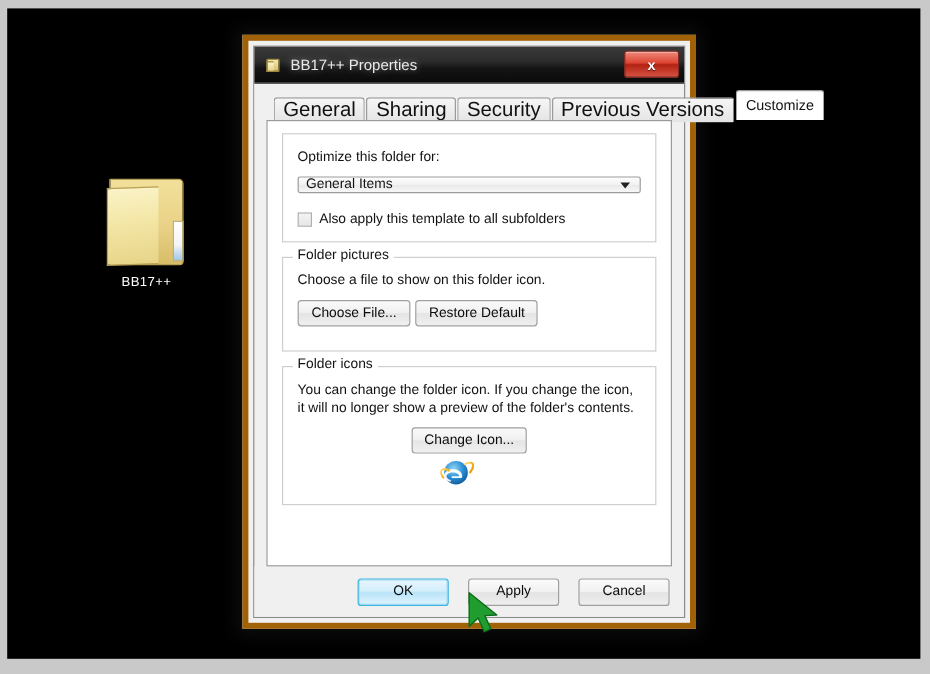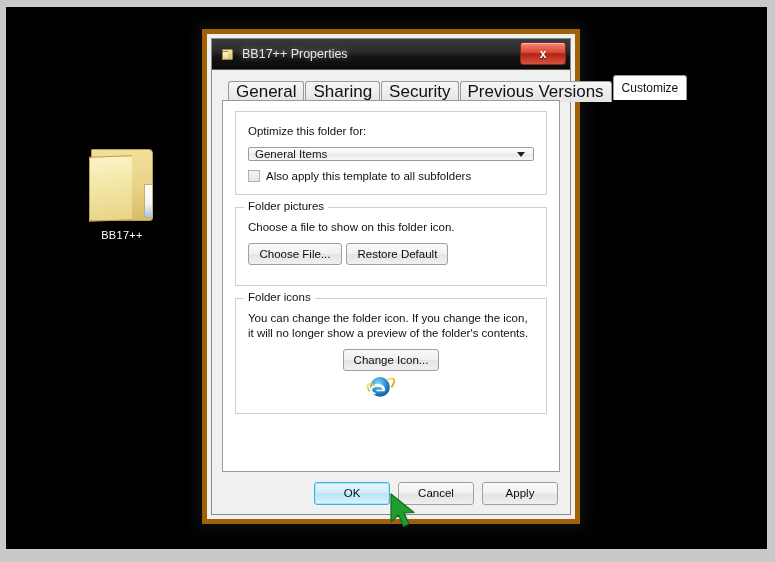--- a/index.html
+++ b/index.html
@@ -255,21 +255,21 @@
     margin-top: -2px;
     width: 0; height: 0;
     border-left: 4.5px solid transparent;
     border-right: 4.5px solid transparent;
     border-top: 5px solid #222;
   }
 
   .checkrow {
     display: flex;
     align-items: center;
-    margin-top: 9px;
+    margin-top: 16px;
   }
   .checkbox {
     width: 12px; height: 12px;
     border: 1px solid #b0b0b0;
     background: linear-gradient(180deg,#f4f4f4,#e6e6e6);
     margin-right: 6px;
     box-sizing: border-box;
     cursor: pointer;
     flex: 0 0 auto;
   }
@@ -306,21 +306,21 @@
 
   
   #buttonbar {
     flex: 0 0 auto;
     height: 42px;
     display: flex;
     align-items: center;
     justify-content: flex-end;
     padding-right: 12px;
     background: #f0f0f0;
-    gap: 8px;
+    gap: 16px;
   }
   .barbtn {
     width: 76px;
     height: 23px;
     font-size: 11.5px;
     font-family: "Liberation Sans", sans-serif;
     color: #0b0b0b;
     background: linear-gradient(180deg,#fafafa 0%, #f1f1f1 48%, #e3e3e3 52%, #eeeeee 100%);
     border: 1px solid #a0a0a0;
     border-radius: 3px;
@@ -429,22 +429,22 @@
                 <path d="M4.5 22.5c-2.6-3.3-3.4-6.9-1.8-8.6 1.5-1.6 4.8-1.2 8.2.7l-1.2 1.5C7 14.6 4.7 14.3 3.9 15.2c-1 1.1-.2 3.6 1.8 6.1z" fill="url(#ieGold)"></path>
                 <path d="M22.6 9.2c3.8-2.2 7.3-2.7 8.8-1 1.7 1.9.6 5.9-2.5 9.6l-1.5-1.2c2.5-3 3.5-6.1 2.4-7.3-.9-1-3.4-.6-6.3 1.1z" fill="url(#ieGold)"></path>
               </svg>
             </div>
           </div>
 
         </div>
 
         <div id="buttonbar">
           <div class="barbtn primary">OK</div>
+          <div class="barbtn">Apply</div>
           <div class="barbtn">Cancel</div>
-          <div class="barbtn">Apply</div>
         </div>
 
       </div>
     </div>
 
     <svg id="cursor" viewBox="0 0 34 40">
       <path d="M2 2 L2 30 L9.5 23 L14.5 34.5 L20 32 L15 21 L25 20.5 Z" fill="#1f9e2f" stroke="#0d6b1c" stroke-width="1.2" stroke-linejoin="round"></path>
     </svg>
 
   </div>

